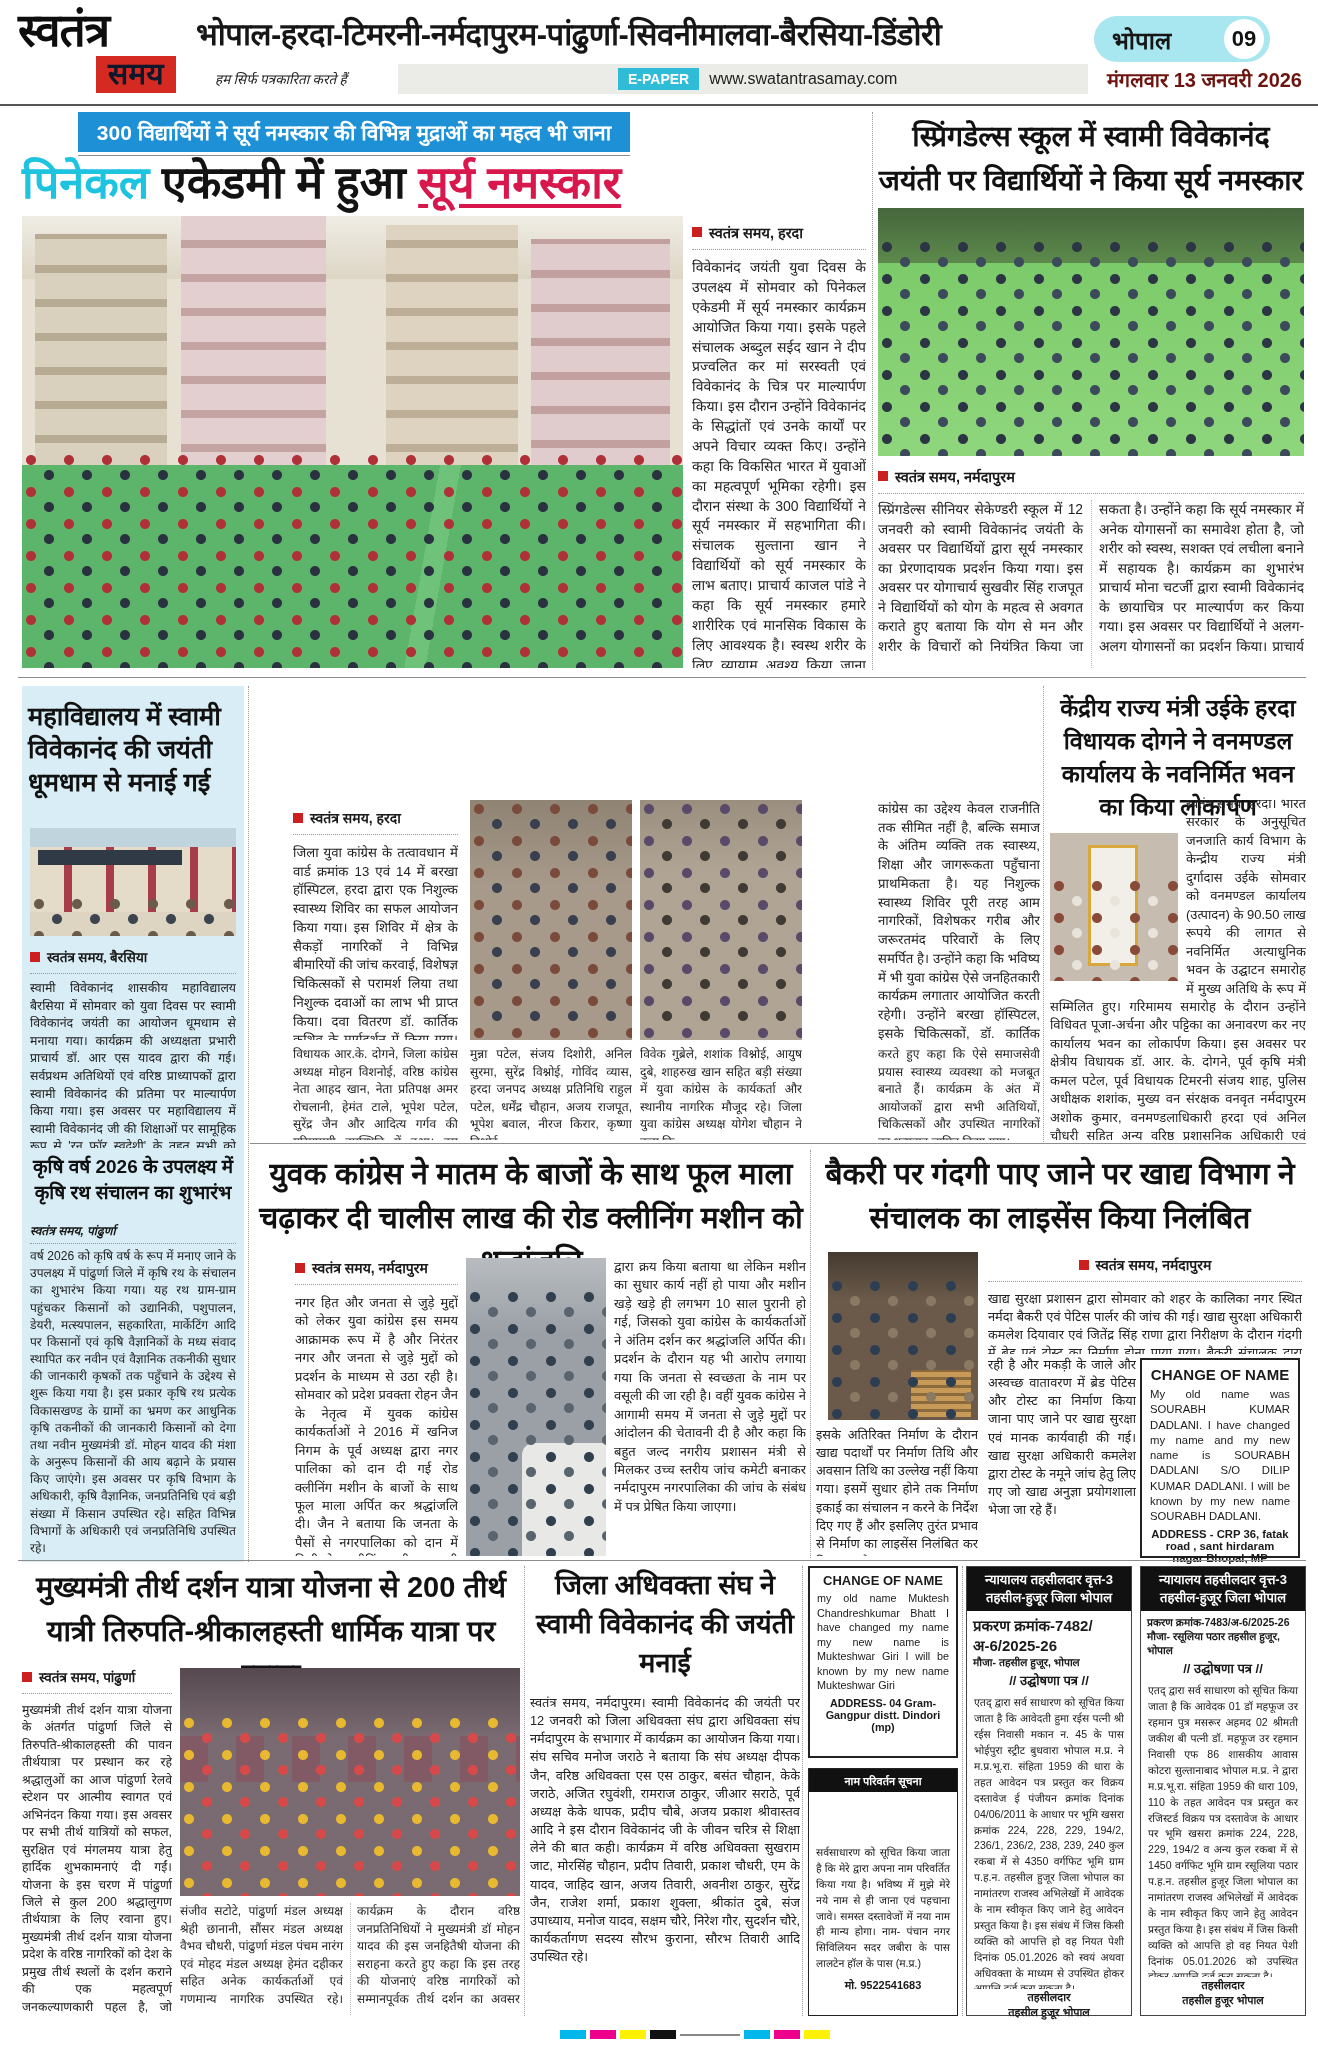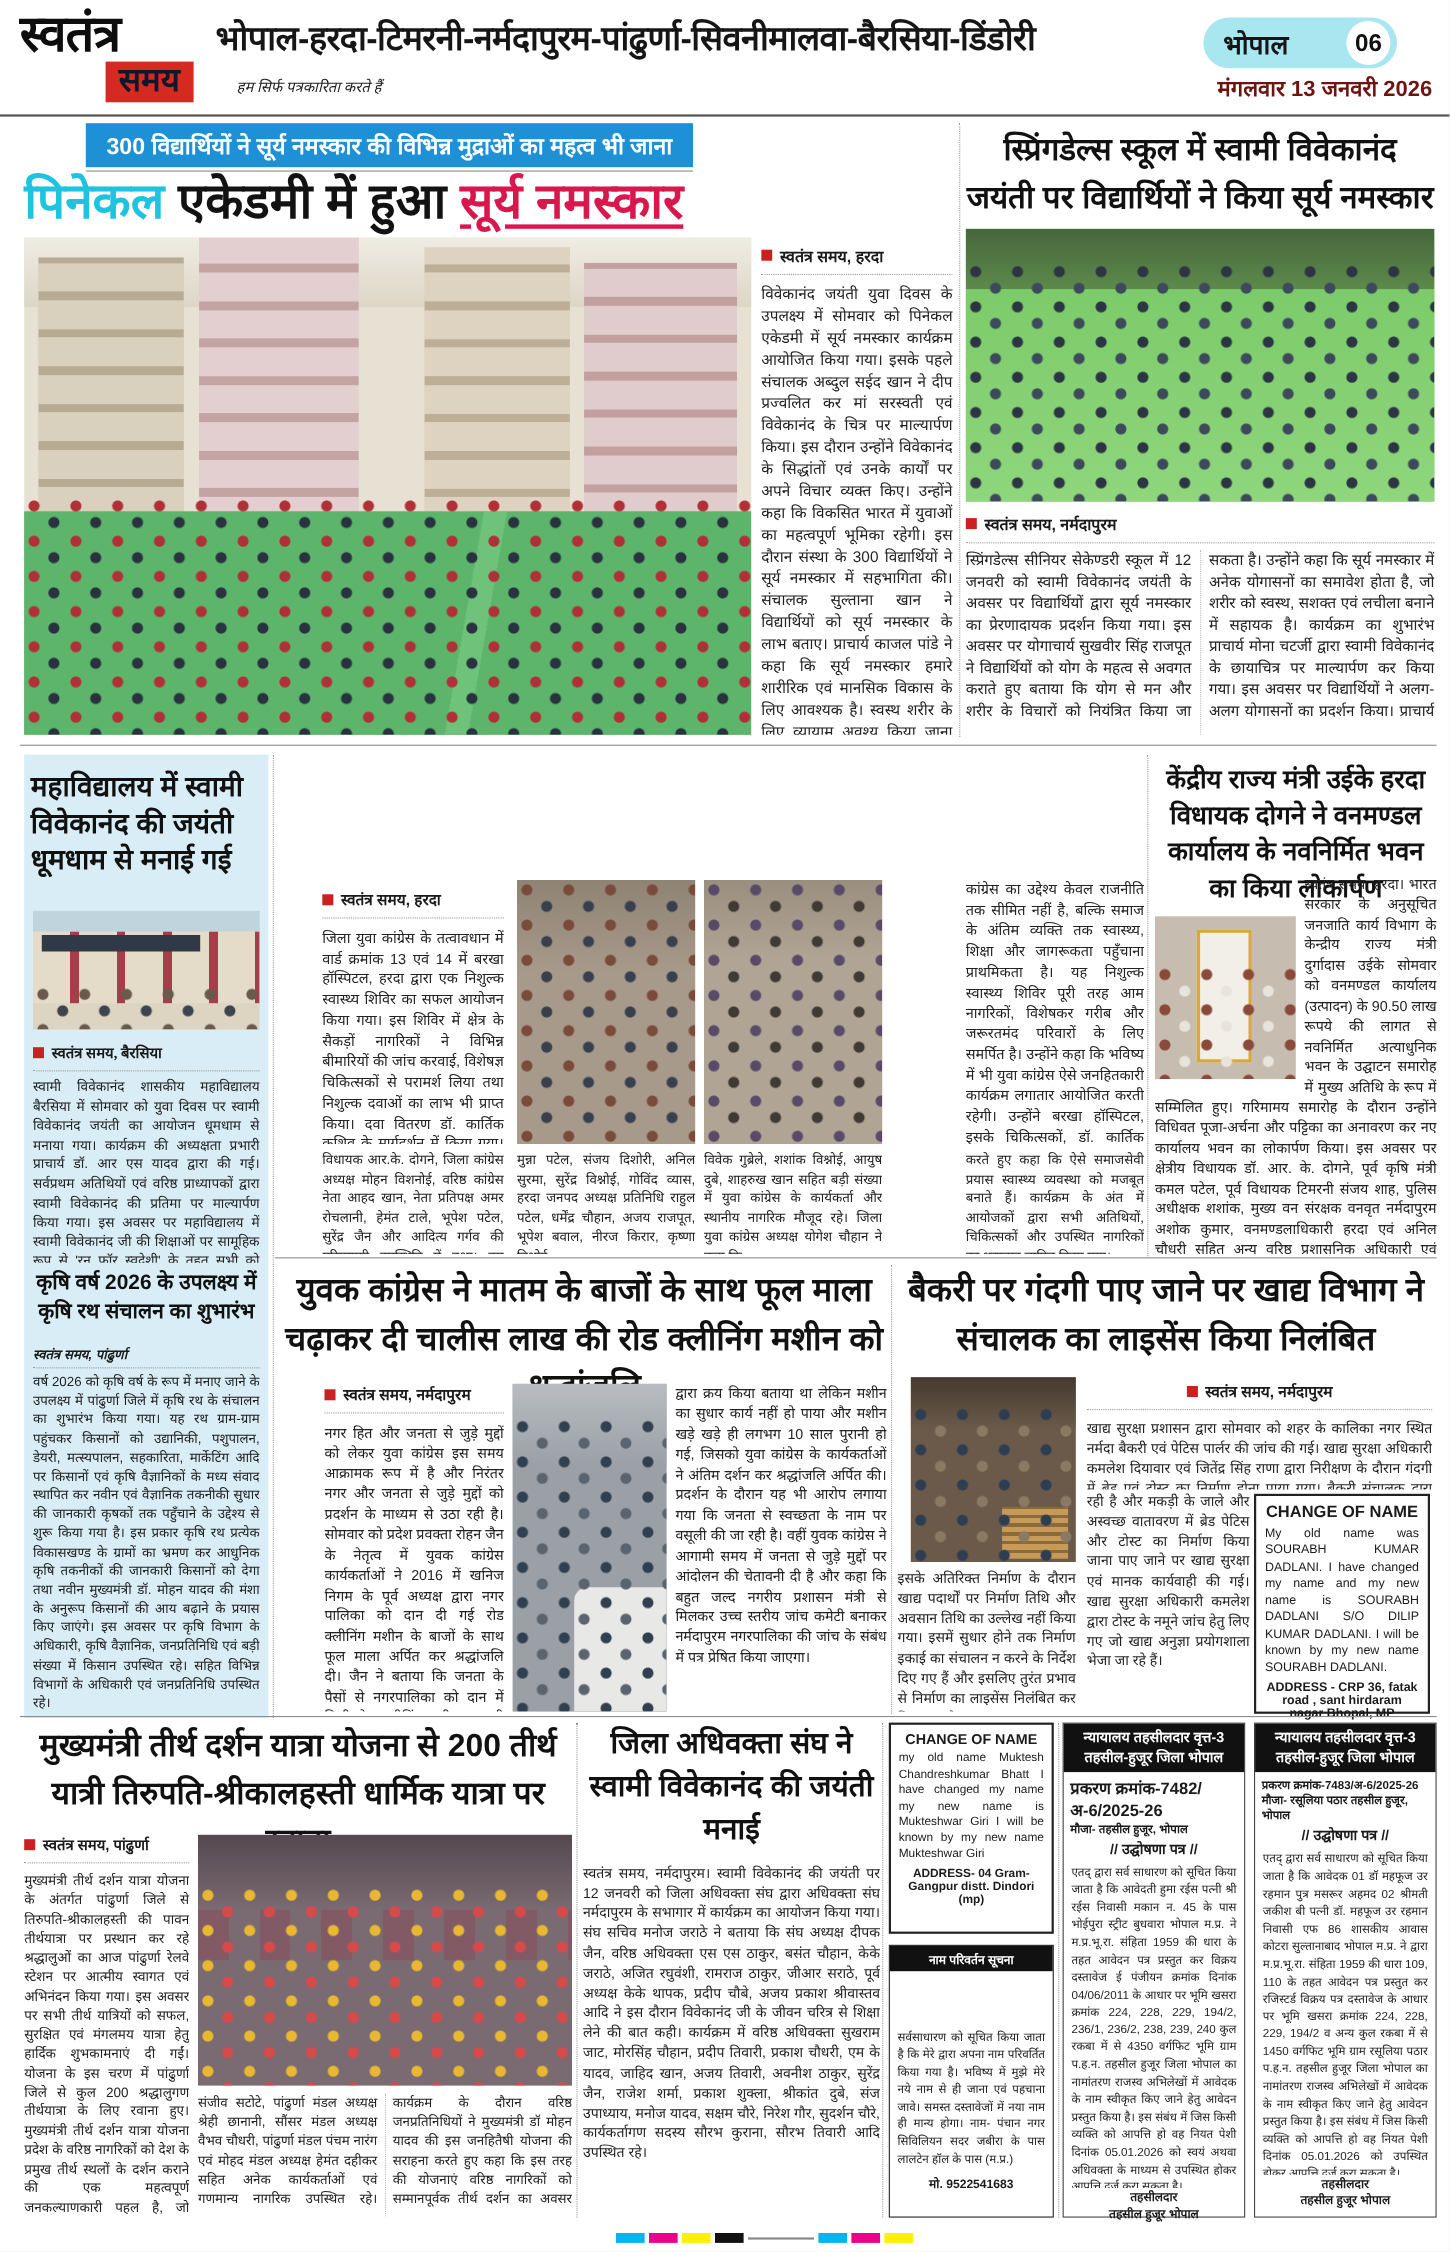--- a/index.html
+++ b/index.html
@@ -30,23 +30,27 @@
 <body>
 
 <div id="page">
 
   <div class="abs" style="left:18px;top:6px;width:175px;height:96px;">
     <div style="font-size:46px;font-weight:900;letter-spacing:-1px;color:#0d0d0d;line-height:1.05;">स्वतंत्र</div>
     <div style="position:absolute;left:78px;top:50px;background:#d42a22;color:#0f172a;font-size:30px;font-weight:900;padding:1px 12px;line-height:1.15;">समय</div>
   </div>
   <div class="abs" style="left:196px;top:12px;width:888px;height:50px;font-size:31px;font-weight:900;color:#161616;white-space:nowrap;letter-spacing:-0.5px;">भोपाल-हरदा-टिमरनी-नर्मदापुरम-पांढुर्णा-सिवनीमालवा-बैरसिया-डिंडोरी</div>
   <div class="abs" style="left:215px;top:70px;width:190px;font-size:13.5px;font-style:italic;color:#222;font-family:'Liberation Serif','DejaVu Serif',serif;">हम सिर्फ पत्रकारिता करते हैं</div>
+  <div class="abs" style="left:398px;top:64px;width:690px;height:30px;background:#ebebe8;display:flex;align-items:center;gap:10px;padding-left:220px;box-sizing:border-box;">
+    <span style="background:#2fbcd6;color:#fff;font-weight:bold;font-size:14px;padding:3px 10px;">E-PAPER</span>
+    <span style="font-size:16px;color:#222;">www.swatantrasamay.com</span>
+  </div>
   <div class="abs" style="left:1094px;top:16px;width:176px;height:46px;background:#a8e6f0;border-radius:24px;display:flex;align-items:center;justify-content:space-between;padding:0 6px 0 18px;box-sizing:border-box;">
     <span style="font-size:24px;font-weight:900;color:#161616;">भोपाल</span>
-    <span style="background:#fff;border-radius:50%;width:40px;height:40px;display:flex;align-items:center;justify-content:center;font-size:22px;font-weight:900;color:#111;">06</span>
+    <span style="background:#fff;border-radius:50%;width:40px;height:40px;display:flex;align-items:center;justify-content:center;font-size:22px;font-weight:900;color:#111;">09</span>
   </div>
   <div class="abs" style="left:1086px;top:66px;width:216px;text-align:right;font-size:20px;font-weight:900;color:#6e1410;">मंगलवार 13 जनवरी 2026</div>
   <div class="abs hr" style="left:0;top:104px;width:1318px;height:2px;background:#555;"></div>
 
   <div class="abs" style="left:78px;top:112px;width:552px;height:40px;background:#1e90d6;color:#fff;display:flex;align-items:center;justify-content:center;font-size:21px;font-weight:bold;">300 विद्यार्थियों ने सूर्य नमस्कार की विभिन्न मुद्राओं का महत्व भी जाना</div>
   <div class="abs hr" style="left:78px;top:155px;width:552px;"></div>
   <div class="abs" style="left:22px;top:158px;width:662px;height:56px;font-size:45px;font-weight:900;line-height:1.1;white-space:nowrap;">
     <span style="color:#1ec3e0;">पिनेकल</span><span style="color:#121212;"> एकेडमी में हुआ </span><span style="color:#d8174d;text-decoration:underline;text-underline-offset:6px;">सूर्य नमस्कार</span>
   </div>
 

